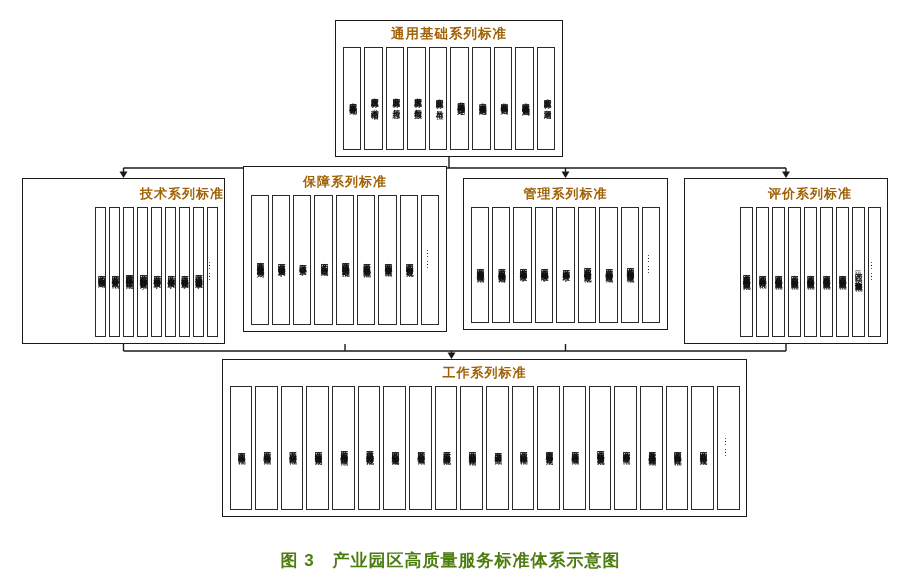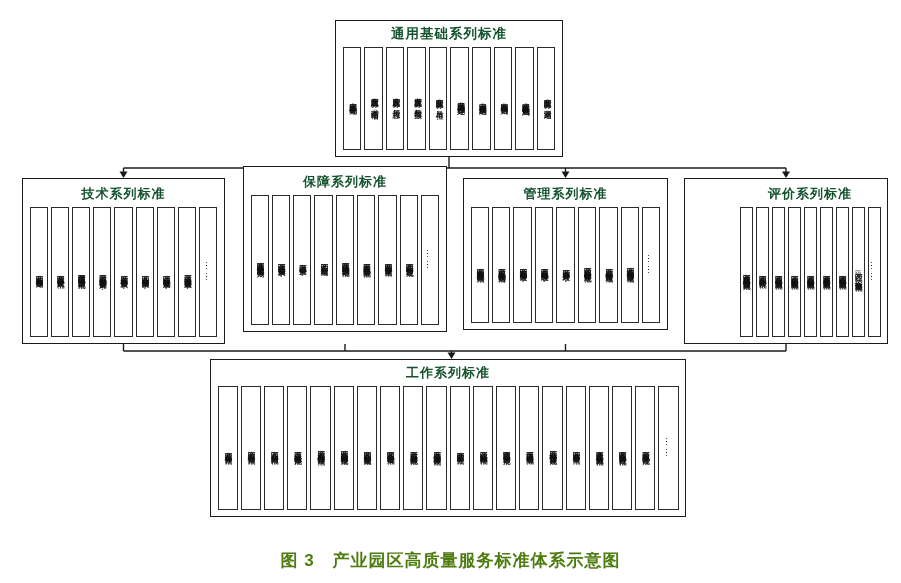--- a/index.html
+++ b/index.html
@@ -1,20 +1,20 @@
 <!DOCTYPE html>
 <html><head>
 <meta charset="utf-8">
 <style>
   html,body { margin:0; padding:0; background:#ffffff; }
   body { font-family:"Liberation Sans","DejaVu Sans",sans-serif; color:#1a1a1a; }
   .canvas { position:relative; width:901px; height:583px; background:#ffffff; overflow:hidden; }
   .connectors { position:absolute; left:0; top:0; width:901px; height:583px; pointer-events:none; }
   .box { position:absolute; border:1.5px solid #1a1a1a; background:#ffffff; display:flex; flex-direction:column; box-sizing:border-box; }
-  .box-title { text-align:center; font-weight:bold; letter-spacing:1px; color:#14532d;font-family:Liberation Serif, serif; }
+  .box-title { text-align:center; font-weight:bold; letter-spacing:1px; color:#a16207;font-family:Liberation Serif, serif; }
   .top-box .box-title { font-size:13.5px; padding-top:4px; height:20px; }
   .mid-box .box-title { font-size:13px; padding-top:6px; height:20px; }
   .bot-box .box-title { font-size:13px; padding-top:4px; height:20px; }
   .items { flex:1; display:flex; align-items:stretch; padding:2px 5px 6px 5px; }
   .col { flex:1; margin:0 1.5px; border:1px solid #2a2a2a; background:#fff; display:flex; align-items:center; justify-content:center; overflow:hidden; }
   .vtext { writing-mode:vertical-rl; text-orientation:mixed; font-size:7.6px; line-height:1.15; letter-spacing:0.5px; color:#111; white-space:normal; max-height:100%; }
   .top-box .vtext { font-size:7.8px; }
   .tcy { text-combine-upright:all; font-size:5px; letter-spacing:0; }
   .col.ellipsis .vtext { font-size:9px; letter-spacing:2px; }
   .caption { position:absolute; left:0; right:0; text-align:center; font-weight:bold; font-size:17px; letter-spacing:1px; color:#4d7c0f; }
@@ -77,21 +77,21 @@
         </div>
         <div class="col">
           <span class="vtext">产业园区质量基础设施通则</span>
         </div>
         <div class="col">
           <span class="vtext">产业园区及服务　测量通则</span>
         </div>
       </div>
   </div>
 
-  <div class="box mid-box" style="left:22px; top:178px; width:203px; height:166px;">
+  <div class="box mid-box" style="left:22px; top:178px; width:203px; height:166px;align-items:flex-end;">
     <div class="box-title">技术系列标准</div>
     <div class="items">
         <div class="col">
           <span class="vtext">产业园区规划与建设导则</span>
         </div>
         <div class="col">
           <span class="vtext">产业园区服务设计技术规范</span>
         </div>
         <div class="col">
           <span class="vtext">产业园区项目区块链技术应用规范</span>
@@ -209,21 +209,21 @@
         </div>
         <div class="col">
           <span class="vtext">产业园区<span class="tcy">ESG</span>综合指数测算规范</span>
         </div>
         <div class="col ellipsis">
           <span class="vtext">……</span>
         </div>
       </div>
   </div>
 
-  <div class="box bot-box" style="left:210px; top:359px; width:476px; height:158px;">
+  <div class="box bot-box" style="left:222px; top:359px; width:525px; height:158px;">
     <div class="box-title">工作系列标准</div>
     <div class="items">
         <div class="col">
           <span class="vtext">产业园区服务操作规范</span>
         </div>
         <div class="col">
           <span class="vtext">产业园区科创平台操作规范</span>
         </div>
         <div class="col">
           <span class="vtext">产业园区众创空间运行规范</span>

